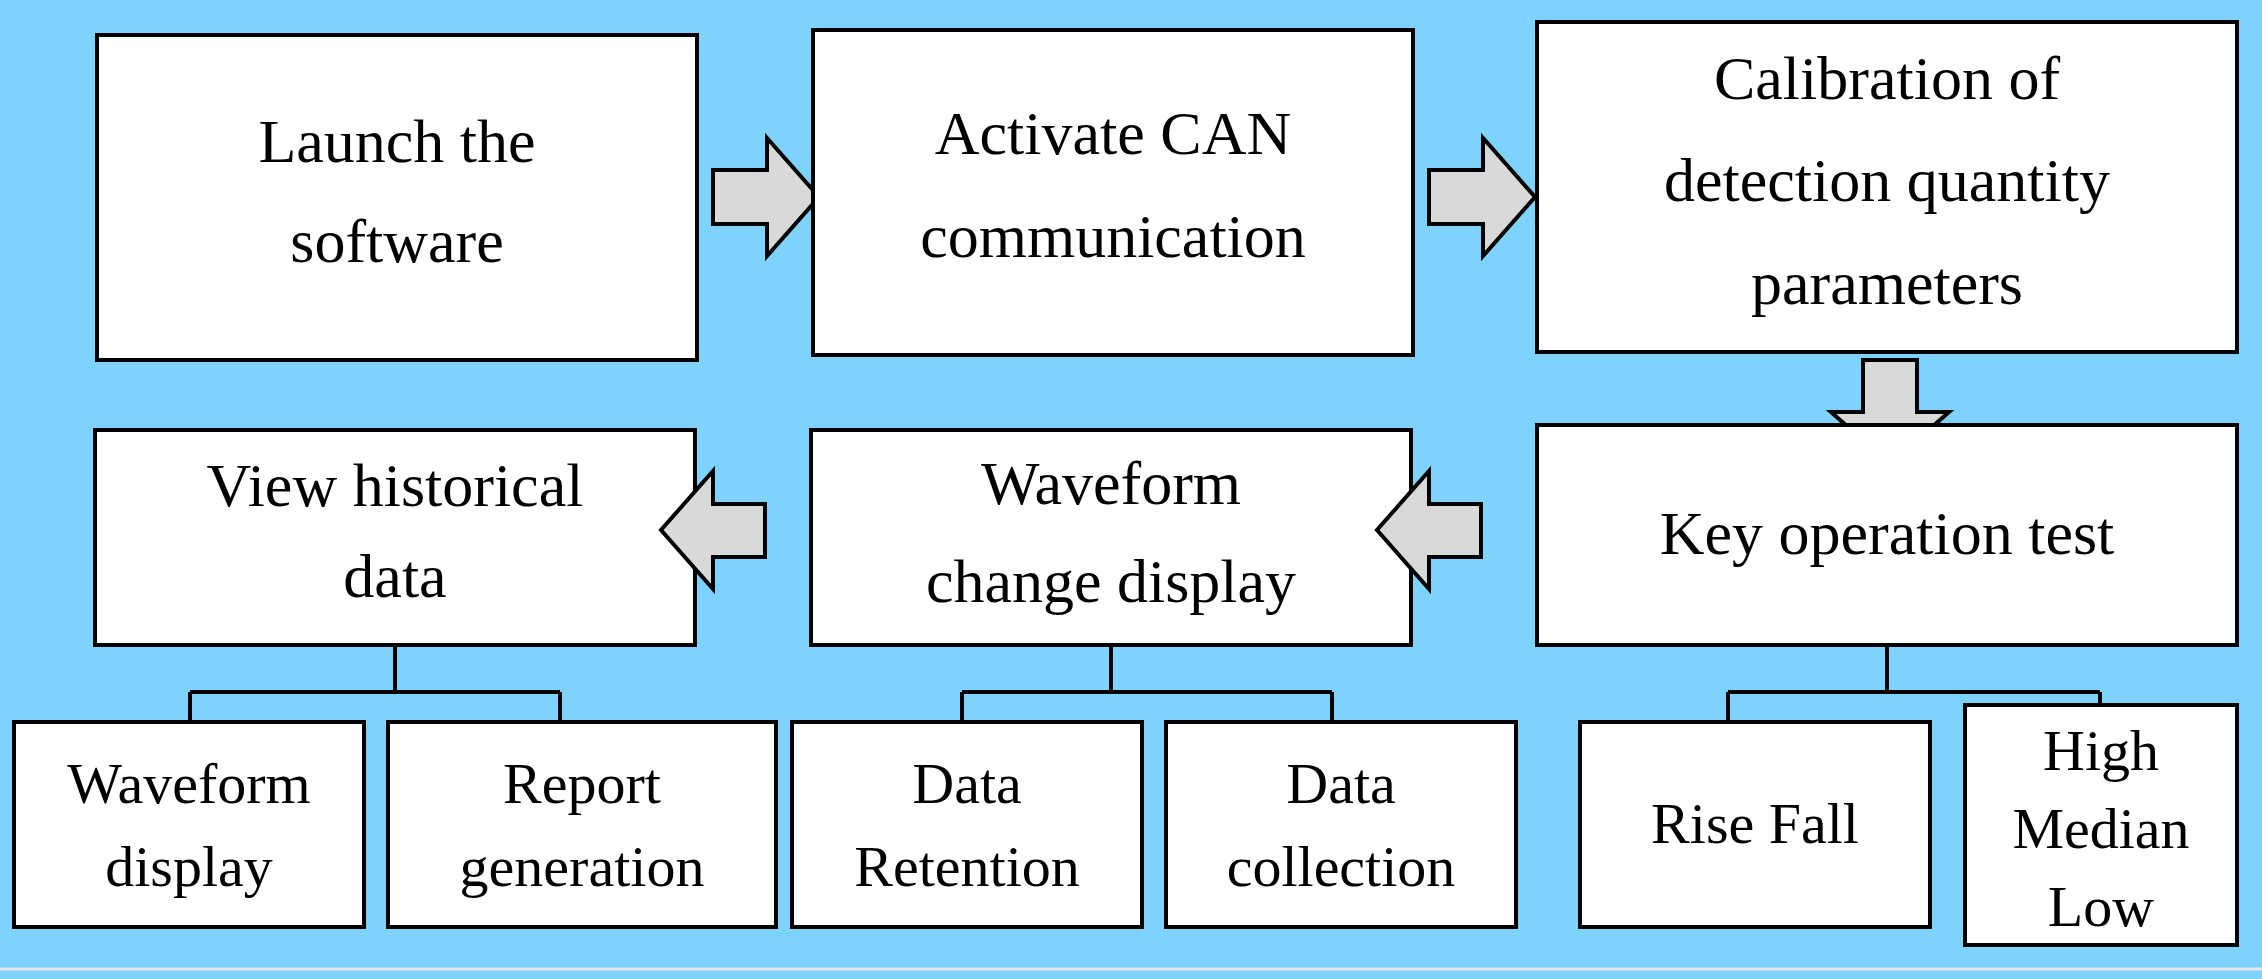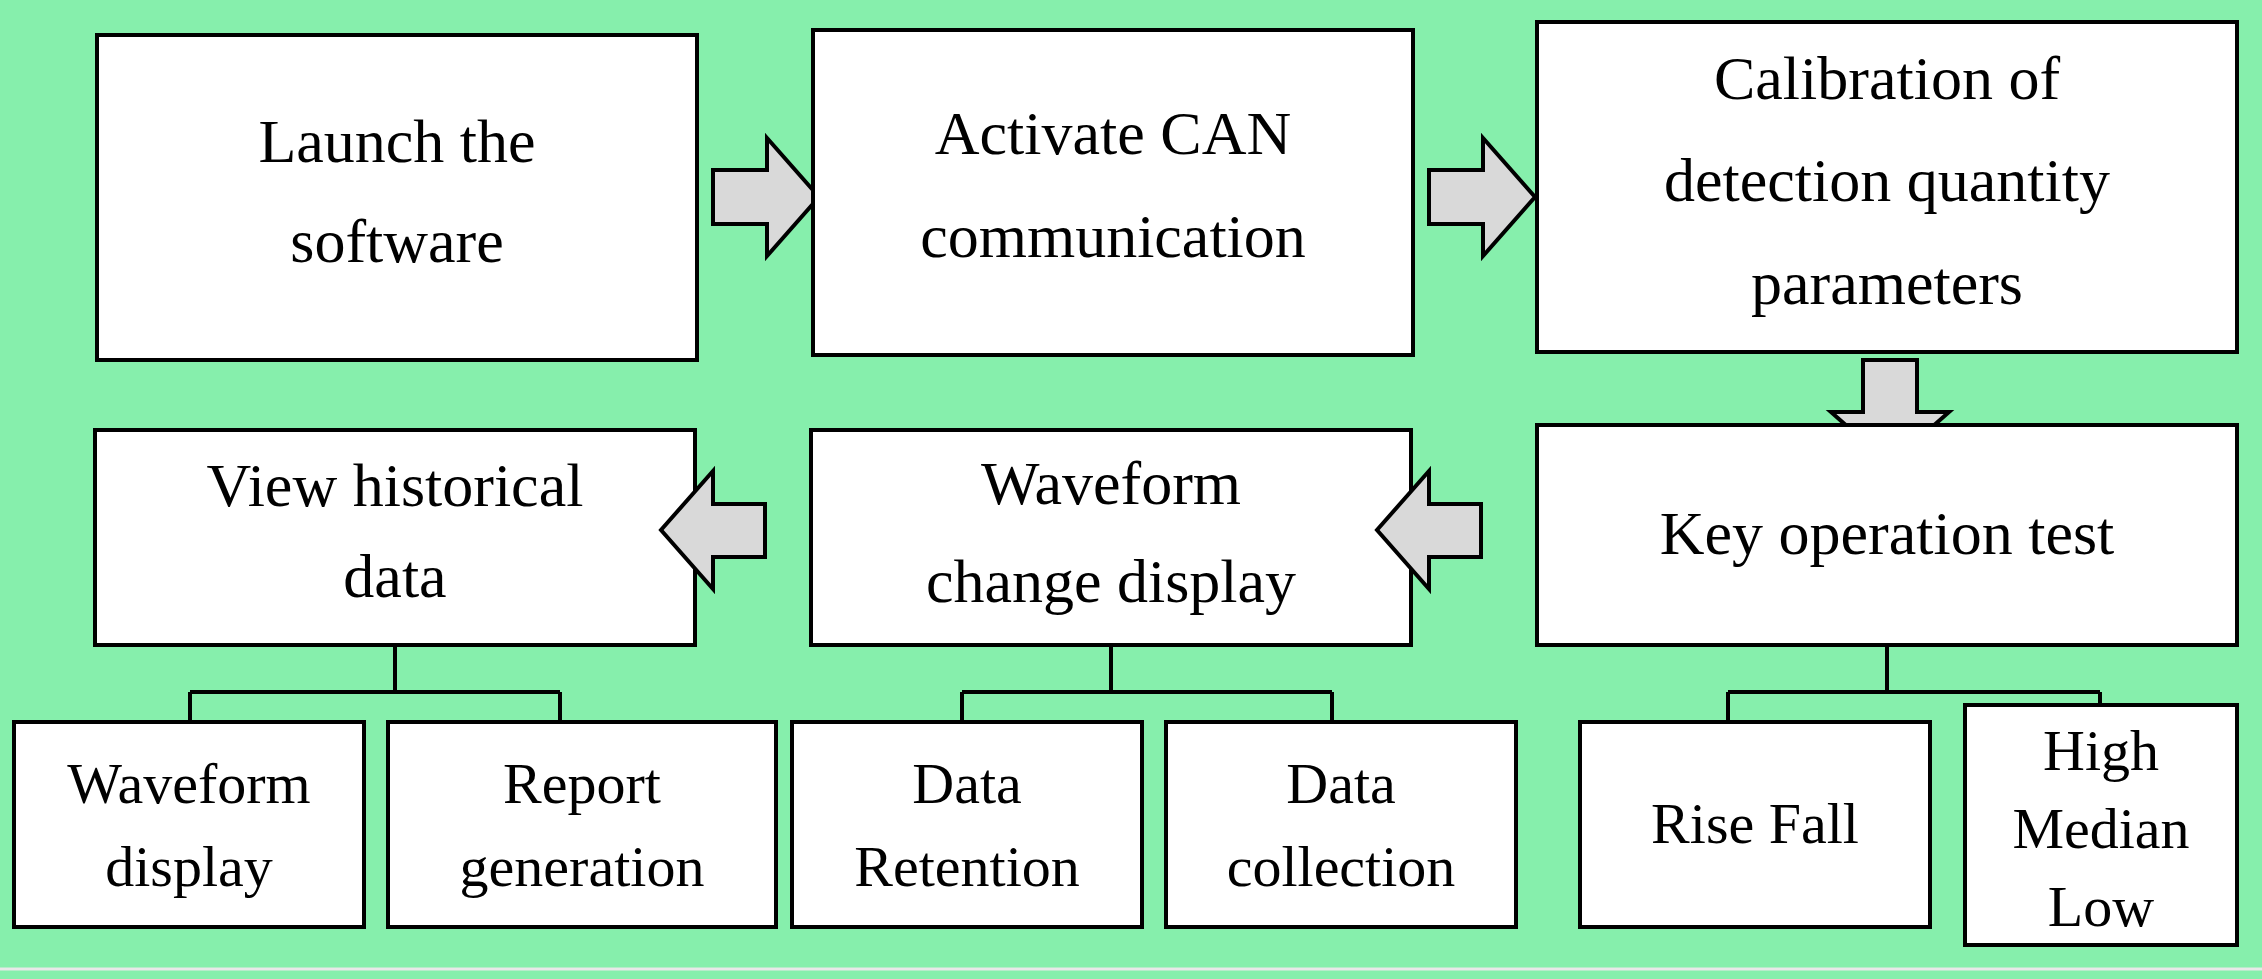--- a/index.html
+++ b/index.html
@@ -4,21 +4,21 @@
 <style>
   html, body {
     margin: 0;
     padding: 0;
     background: #ffffff;
   }
   #stage {
     position: relative;
     width: 2262px;
     height: 979px;
-    background: #86efac;
+    background: #7dd3fc;
     font-family: "Liberation Serif", "DejaVu Serif", serif;
     overflow: hidden;
   }
   svg#flow {
     position: absolute;
     left: 0;
     top: 0;
     width: 2262px;
     height: 979px;
   }

